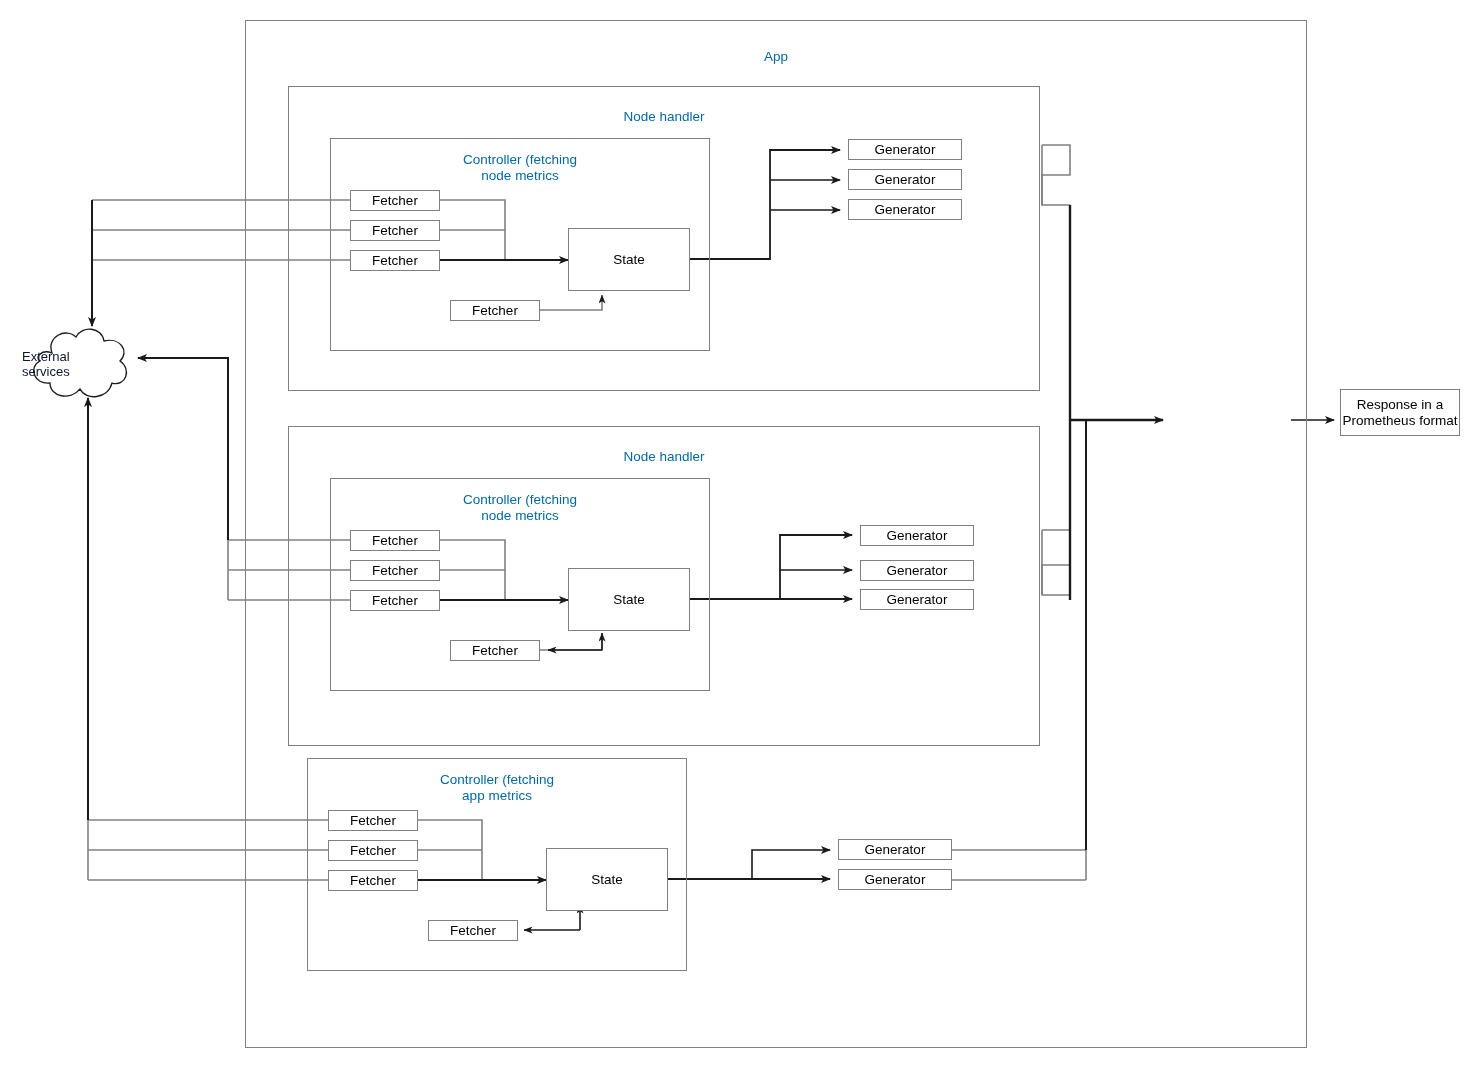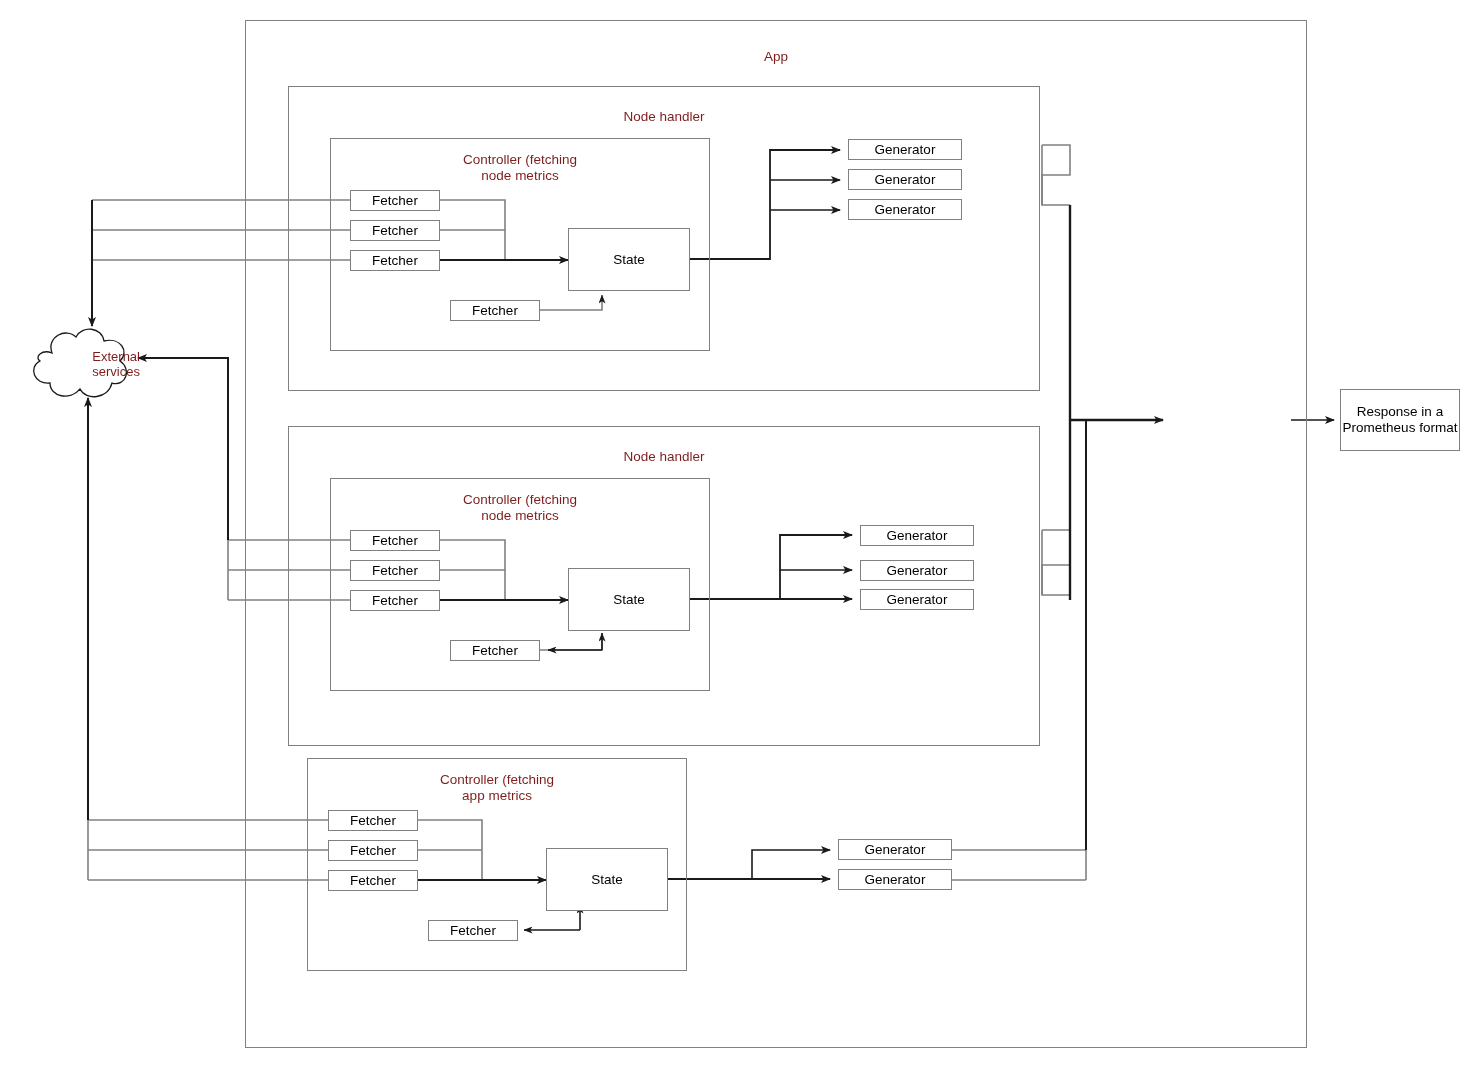--- a/index.html
+++ b/index.html
@@ -26,21 +26,21 @@
     position: absolute;
     border: 1.6px solid #808080;
     background: transparent;
     box-sizing: border-box;
   }
   .container-label {
     position: absolute;
     width: 100%;
     text-align: center;
     font-size: 13.5px;
-    color: #7f1d1d;
+    color: #0369a1;
     line-height: 16px;
     white-space: pre-line;
   }
   .node-box {
     position: absolute;
     border: 1.6px solid #808080;
     background: #ffffff;
     box-sizing: border-box;
     display: flex;
     align-items: center;
@@ -52,24 +52,24 @@
     z-index: 3;
   }
   .cloud-wrap {
     position: absolute;
     z-index: 4;
   }
   .cloud-label {
     position: absolute;
     left: 0;
     width: 100%;
-    text-align: right;
+    text-align: left;
     font-size: 13px;
     line-height: 15px;
-    color: #7f1d1d;
+    color: #0f172a;
     white-space: pre-line;
     pointer-events: none;
   }
 </style>
 </head>
 <body>
 
 <div id="canvas">
 
   <svg id="wires" viewBox="0 0 1481 1071" width="1481" height="1071">
@@ -262,18 +262,18 @@
   <div class="node-box" style="left:546px; top:848px; width:122px; height:63px;">
     <span>State</span>
   </div>
   <div class="node-box" style="left:838px; top:839px; width:114px; height:21px;">
     <span>Generator</span>
   </div>
   <div class="node-box" style="left:838px; top:869px; width:114px; height:21px;">
     <span>Generator</span>
   </div>
 
-  <div class="node-box" style="left:1340px; top:389px; width:120px; height:62px; white-space:pre-line;">
+  <div class="node-box" style="left:1340px; top:389px; width:120px; height:47px; white-space:pre-line;">
     <span>Response in a
 Prometheus format</span>
   </div>
 
 </div>
 
 </body></html>

